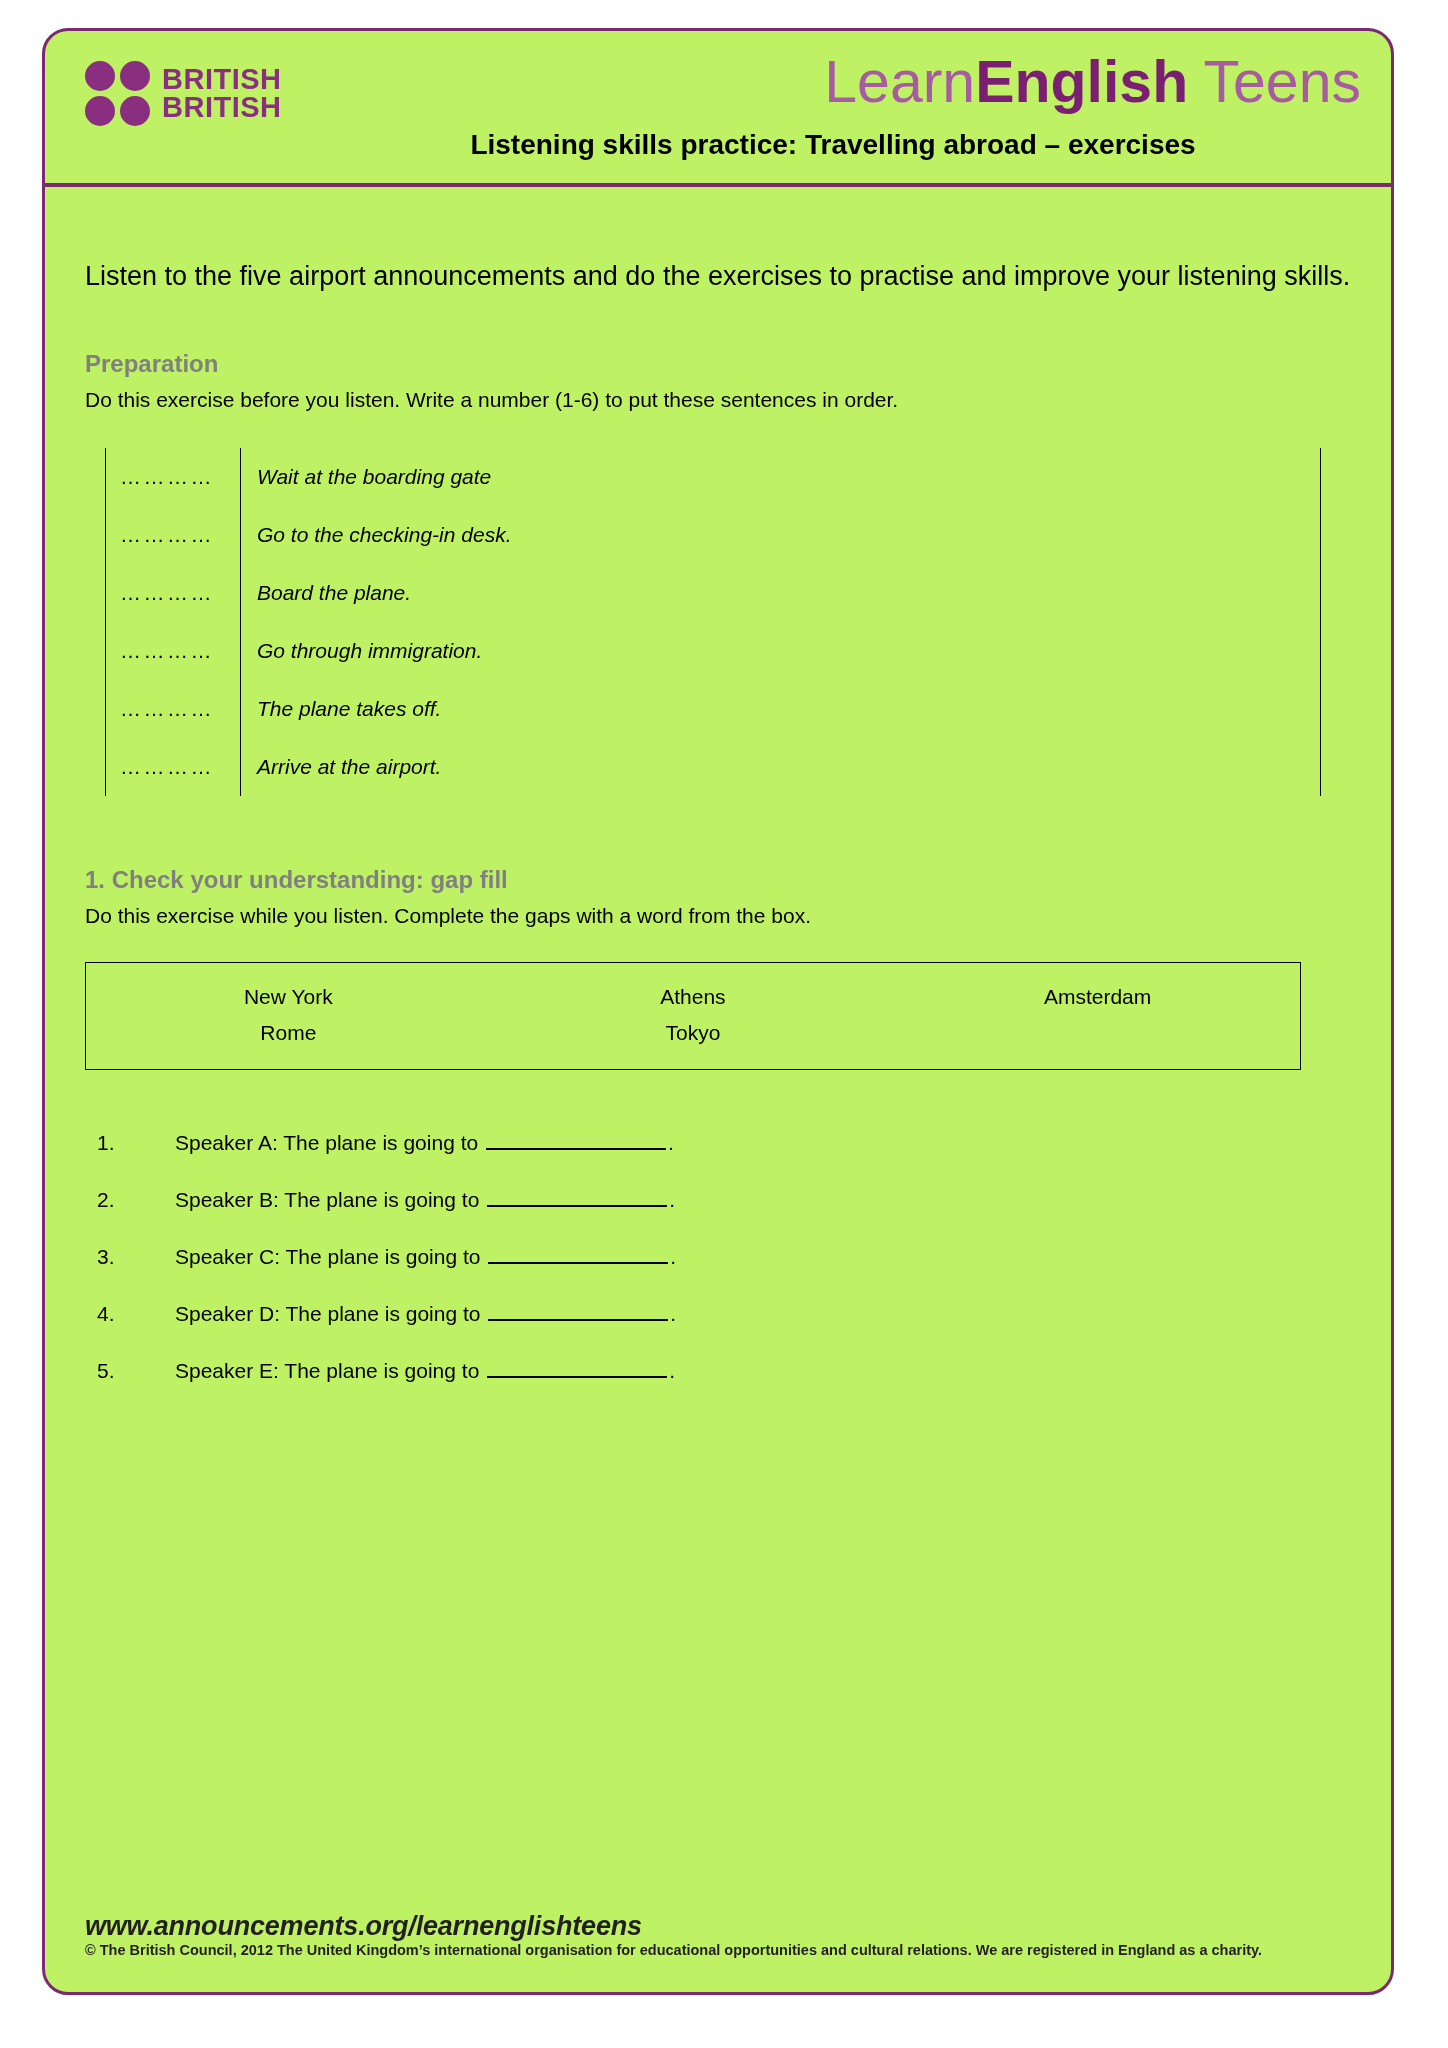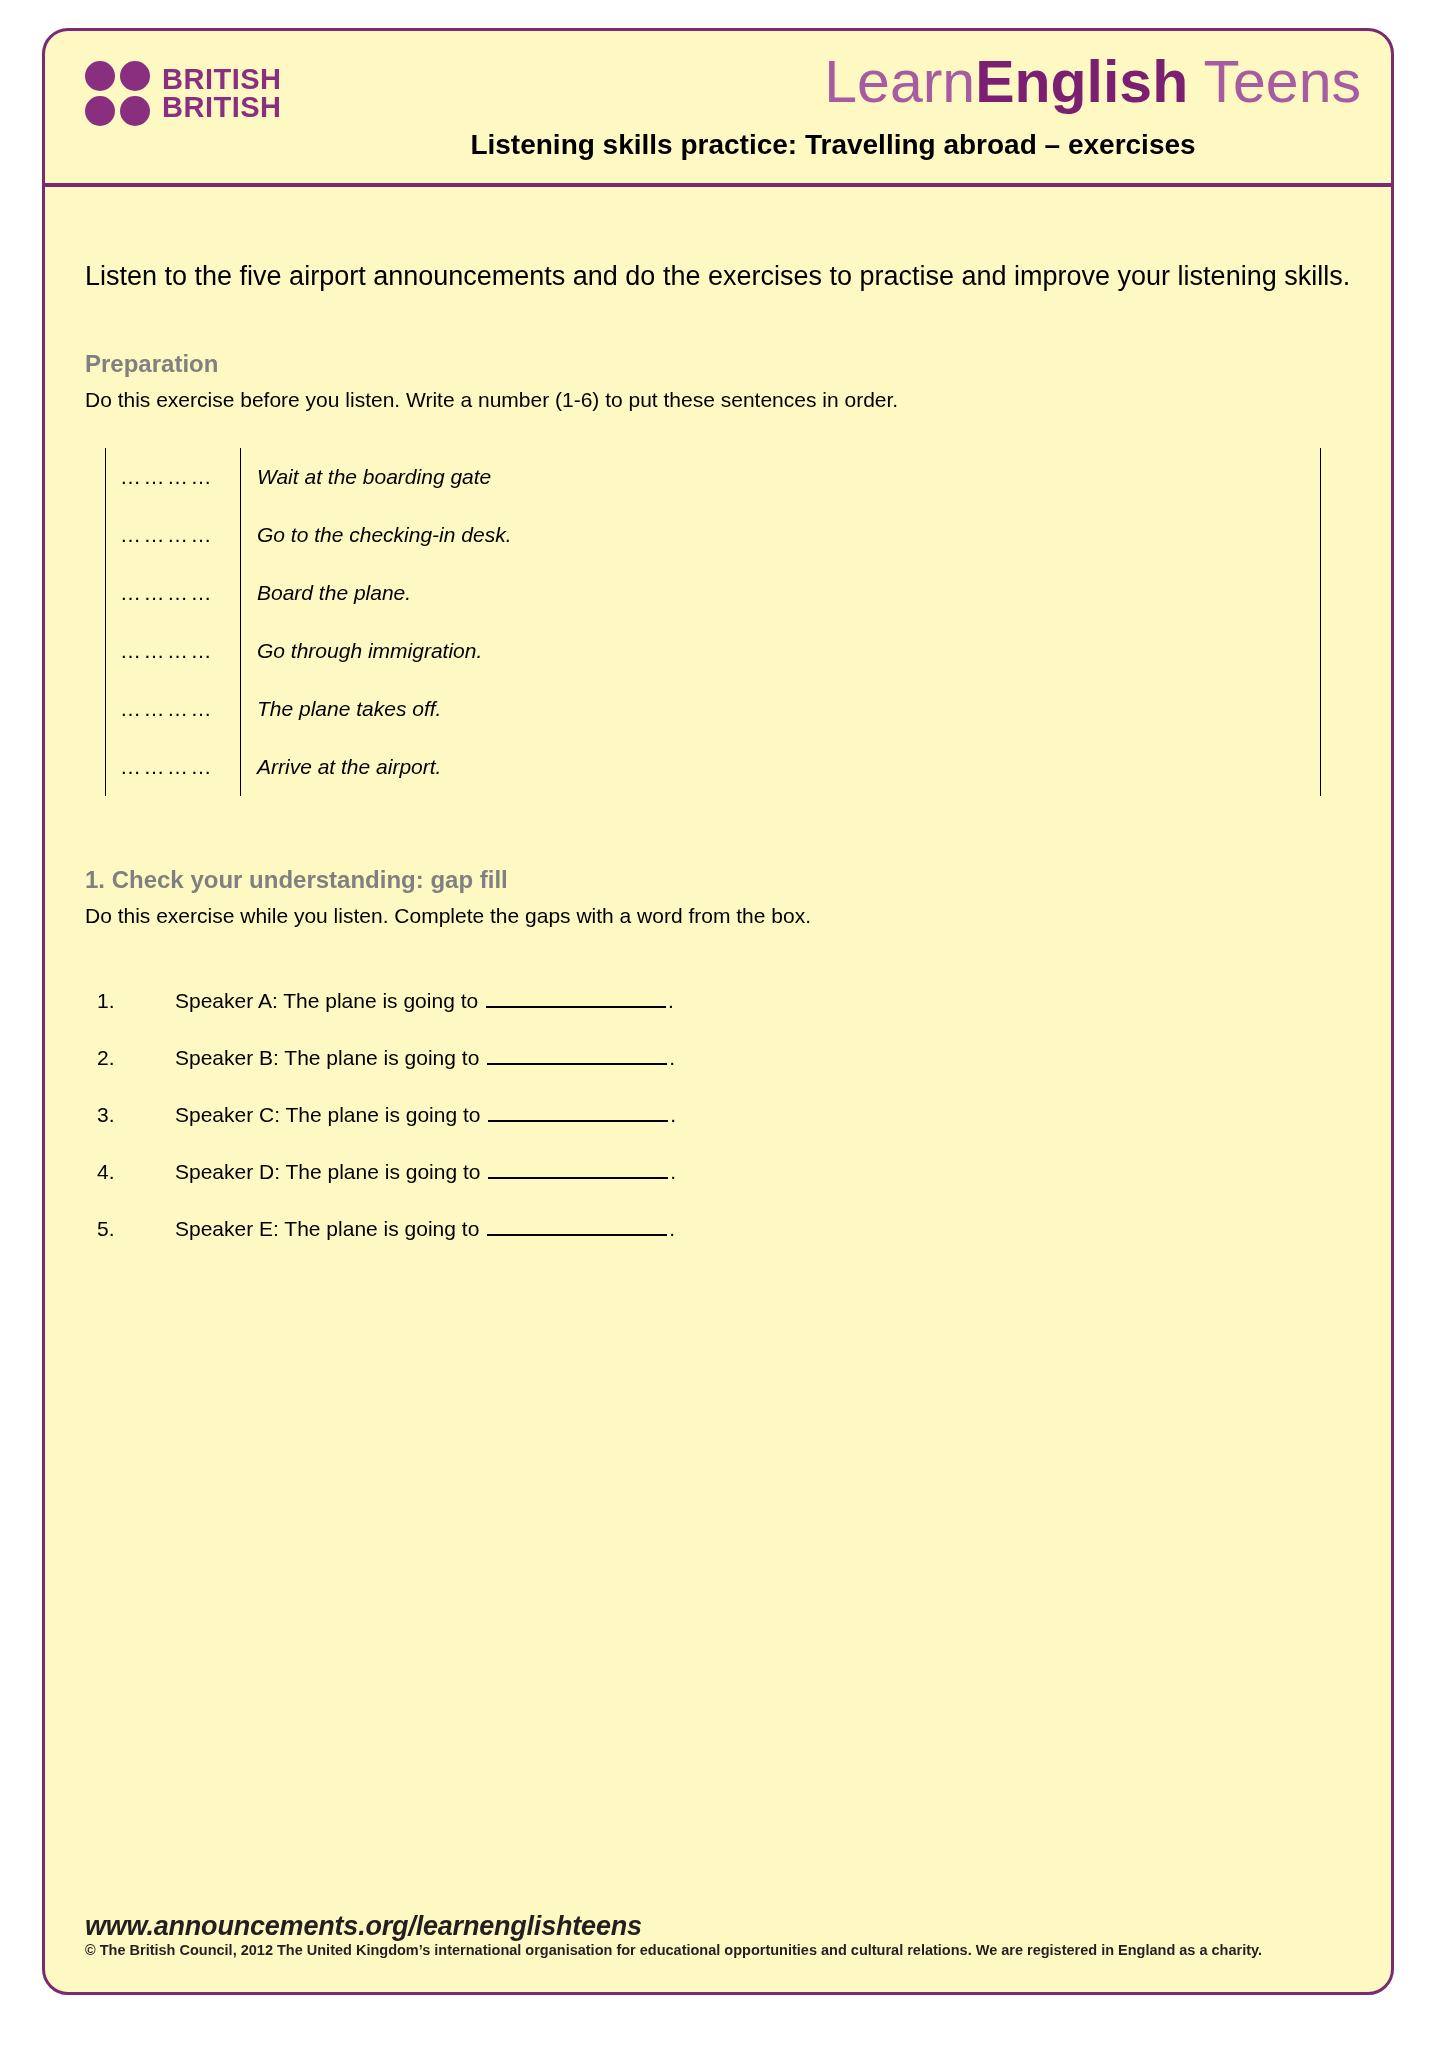--- a/index.html
+++ b/index.html
@@ -24,21 +24,21 @@
   
   .frame {
     position: absolute;
     left: 42px;
     top: 28px;
     width: 1352px;
     height: 1967px;
     border: 3px solid #7b2a72;
     border-radius: 26px;
     box-sizing: border-box;
-    background: #fef9c3;
+    background: #bef264;
   }
   
   .header {
     position: absolute;
     left: 0;
     top: 0;
     width: 100%;
     height: 152px;
     box-sizing: border-box;
   }
@@ -294,20 +294,32 @@
             <td class="prep-dots">…………</td>
             <td class="prep-text">Arrive at the airport.</td>
             <td class="prep-endline"></td>
           </tr>
         </tbody>
       </table>
 
       <div class="section-head" style="margin-top:70px;">1. Check your understanding: gap fill</div>
       <div class="section-sub">Do this exercise while you listen. Complete the gaps with a word from the box.</div>
 
+      <div class="word-box">
+        <div class="word-row">
+          <div class="word-cell">New York</div>
+          <div class="word-cell">Athens</div>
+          <div class="word-cell">Amsterdam</div>
+        </div>
+        <div class="word-row">
+          <div class="word-cell">Rome</div>
+          <div class="word-cell">Tokyo</div>
+          <div class="word-cell blank"></div>
+        </div>
+      </div>
 
       <div class="qlist">
         <div class="qrow">
           <span class="qnum">1.</span>
           <span class="qtext">Speaker A: The plane is going to </span>
           <span class="blank-line"></span>
           <span>.</span>
         </div>
         <div class="qrow">
           <span class="qnum">2.</span>

